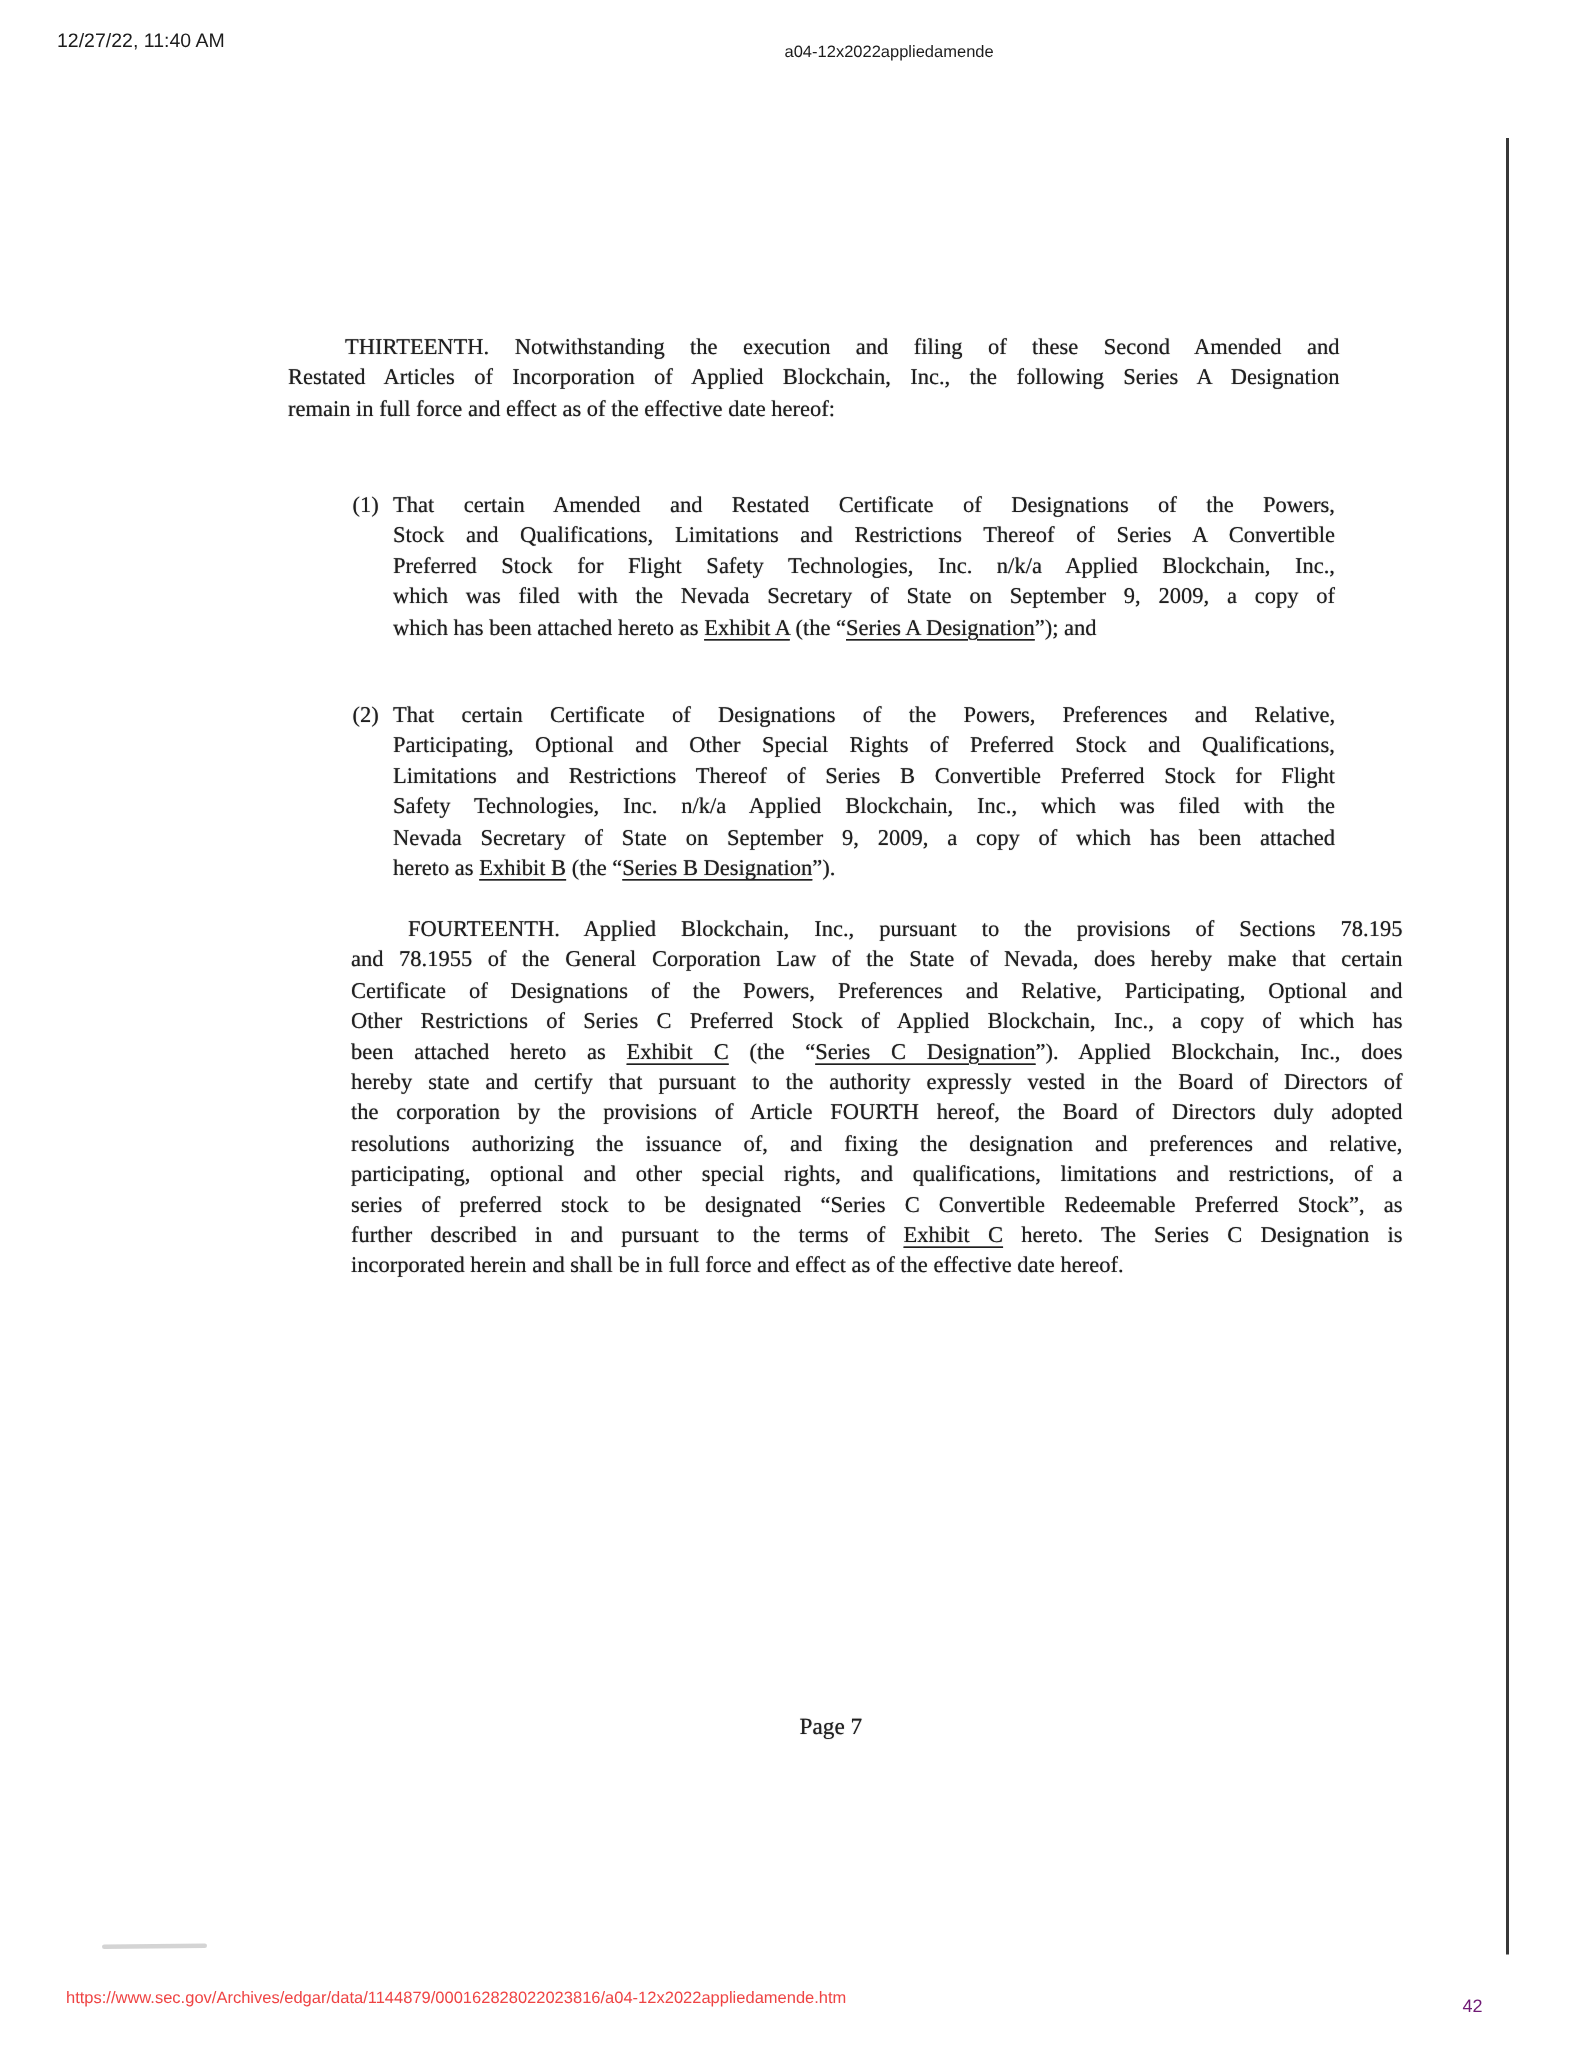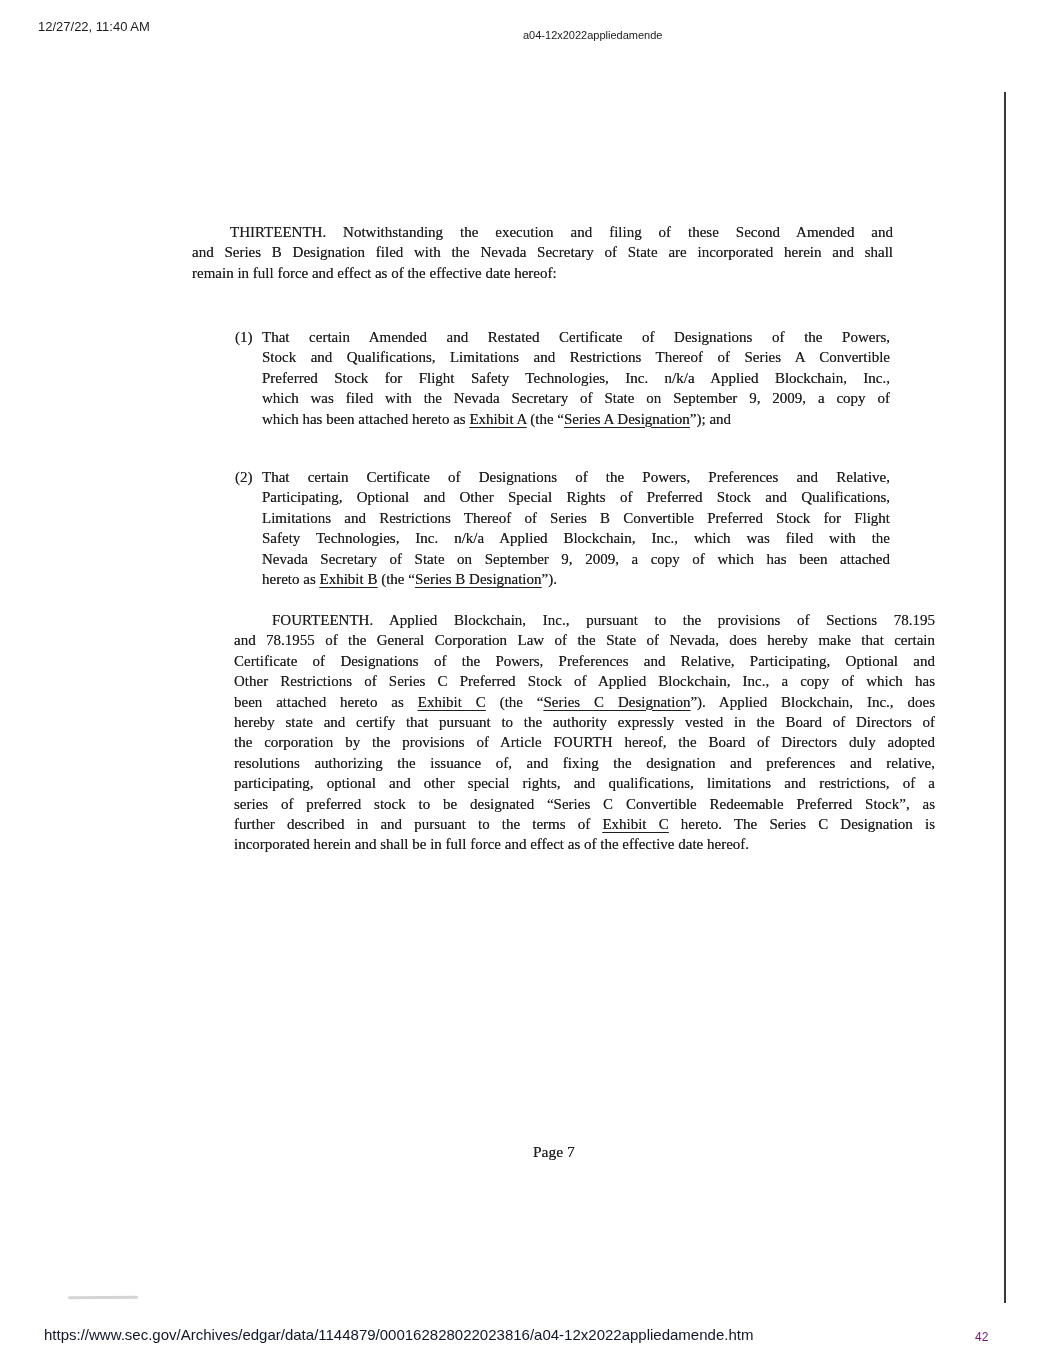--- a/index.html
+++ b/index.html
@@ -7,21 +7,21 @@
     position:relative; width:1055px; height:1361px; background:#ffffff;
     font-family:"Liberation Serif", serif; overflow:hidden;
   }
 
   
   .hdr-date, .hdr-title, .ftr-url, .ftr-page {
     position:absolute; font-family:"Liberation Sans", sans-serif; color:#1c1c1c;
   }
   .hdr-date  { left:38px;  top:19px; font-size:13px; }
   .hdr-title { left:523px; top:19px; font-size:11px;margin-top:10px; }
-  .ftr-url   { left:44px;  top:1326px; font-size:15px; color:#0f172a; }
+  .ftr-url   { left:44px;  top:1326px; font-size:11px; color:#ef4444; }
   .ftr-page  { left:975px; top:1330px; font-size:12px; color:#701a75; }
 
   
   .doc {
     position:absolute; color:#1f1f1f; font-size:15px; line-height:20.4px;
     text-shadow:0 0 0.6px rgba(30,30,30,0.75);
   }
   .para { left:192px; width:701px; }
   .p-13 { top:222px; }
   .p-14 { top:610px;margin-left:42px; }
@@ -55,21 +55,21 @@
 </head>
 <body>
 
 <div class="page">
 
   <div class="hdr-date">12/27/22, 11:40 AM</div>
   <div class="hdr-title">a04-12x2022appliedamende</div>
 
   <div class="doc para p-13">
       <div class="line"><span>THIRTEENTH. Notwithstanding the execution and filing of these Second Amended and</span></div>
-      <div class="line"><span>and Series B Designation filed with the Nevada Secretary of State are incorporated herein and shall</span></div>
+      <div class="line"><span>Restated Articles of Incorporation of Applied Blockchain, Inc., the following Series A Designation</span></div>
       <div class="line"><span>remain in full force and effect as of the effective date hereof:</span></div>
     </div>
 
   <div class="doc list-item li-1">
     <span class="marker">(1)</span>
     <div class="list-lines">
         <div class="line"><span>That certain Amended and Restated Certificate of Designations of the Powers,</span></div>
         <div class="line"><span>Stock and Qualifications, Limitations and Restrictions Thereof of Series A Convertible</span></div>
         <div class="line"><span>Preferred Stock for Flight Safety Technologies, Inc. n/k/a Applied Blockchain, Inc.,</span></div>
         <div class="line"><span>which was filed with the Nevada Secretary of State on September 9, 2009, a copy of</span></div>

